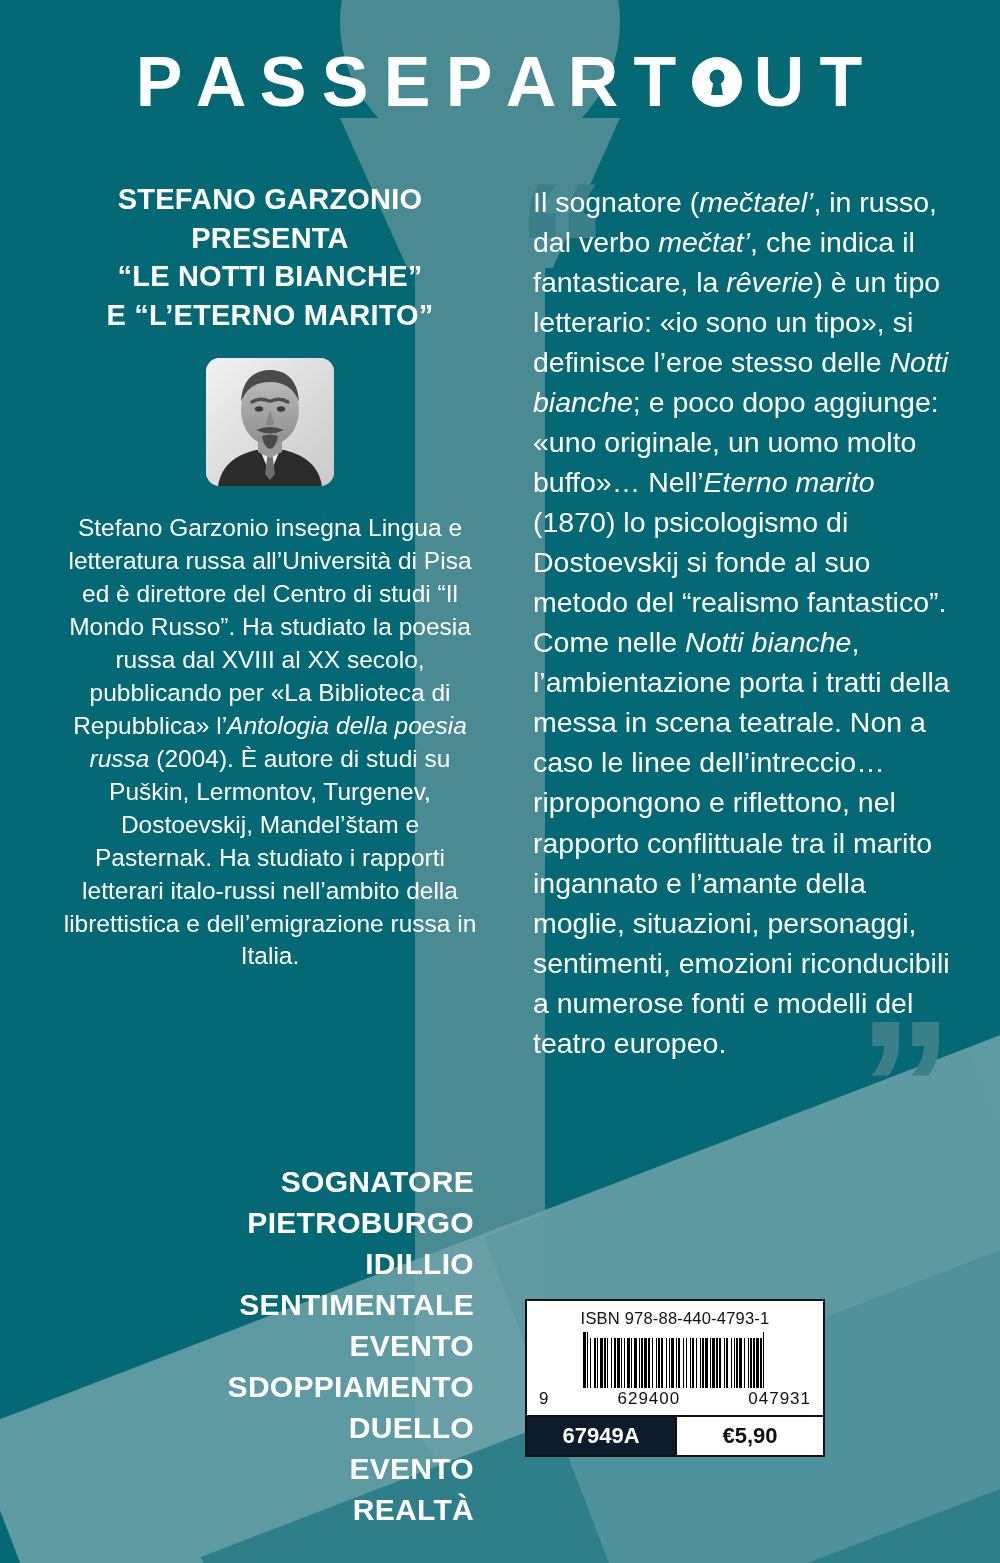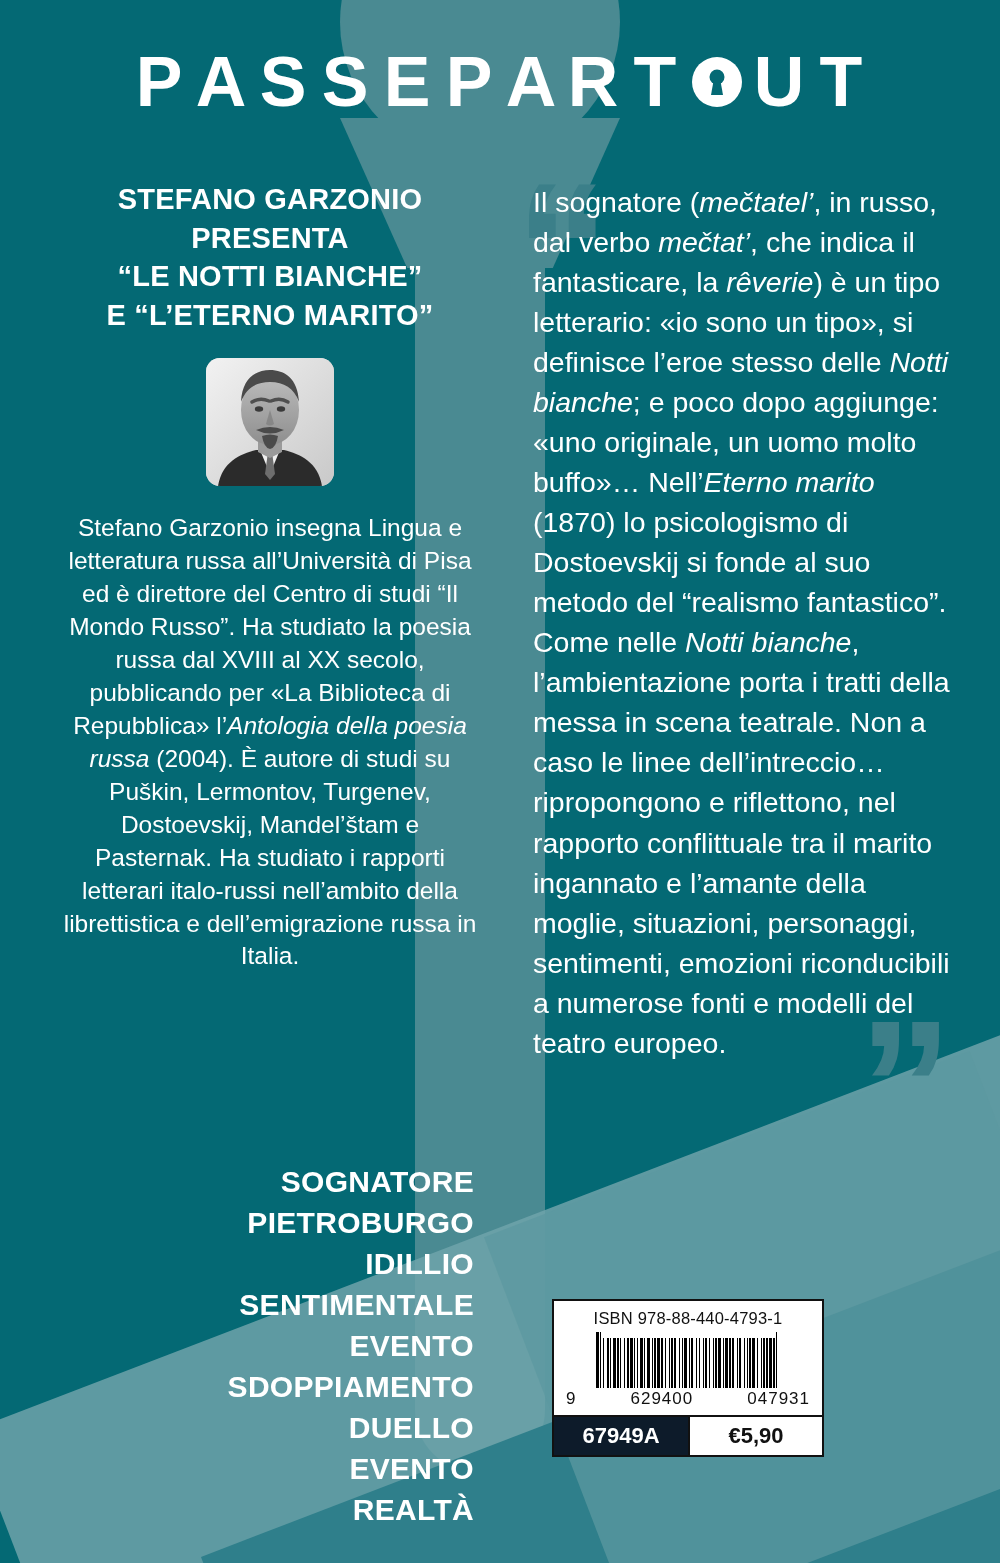--- a/index.html
+++ b/index.html
@@ -208,23 +208,23 @@
     line-height: 1.405;
     font-weight: 400;
     color: #ffffff;
     z-index: 2;
   }
   .quote-text i { font-style: italic; }
 
   
   .barcode-block {
     position: absolute;
-    left: 552px;
+    left: 525px;
     top: 1299px;
-    width: 272px;
+    width: 300px;
     z-index: 7;
   }
   .barcode-main {
     background: #ffffff;
     border: 2px solid #111111;
     padding: 8px 10px 4px 10px;
     box-sizing: border-box;
   }
   .isbn-line {
     color: #111111;

